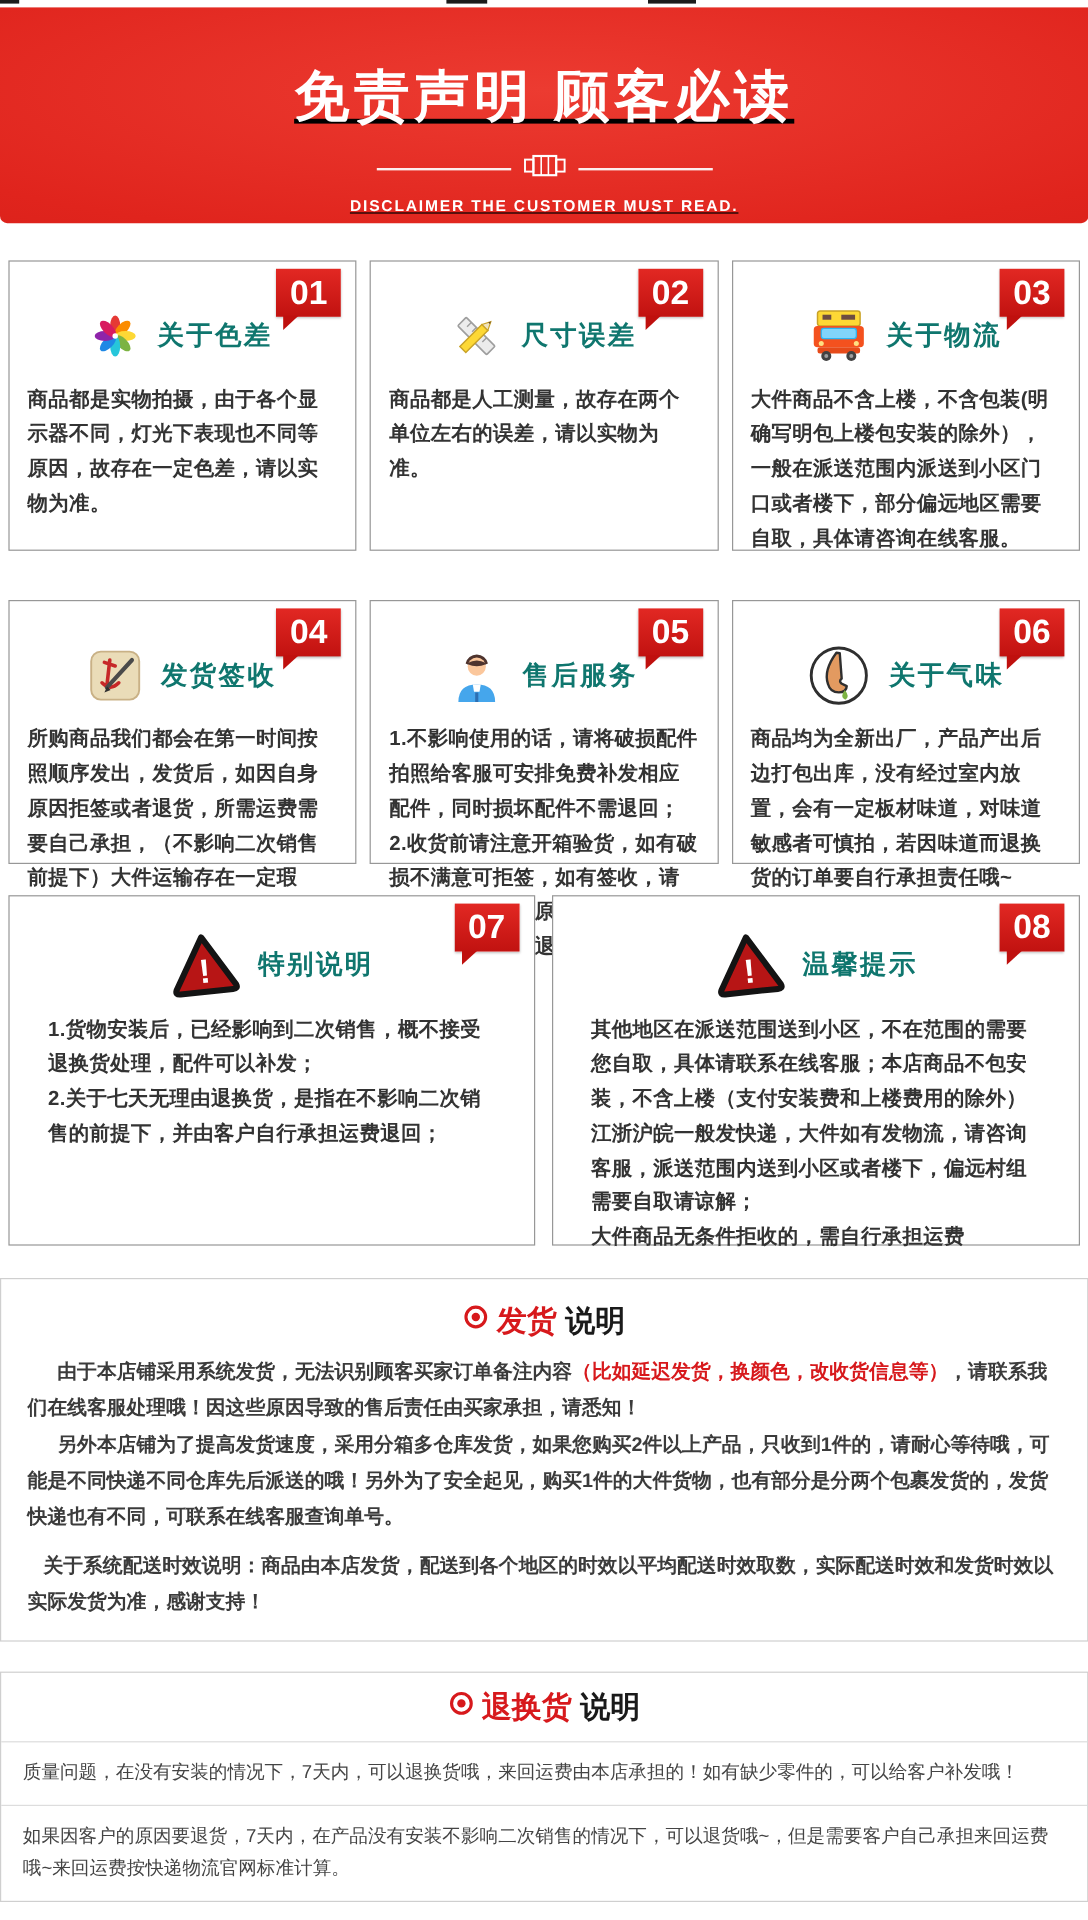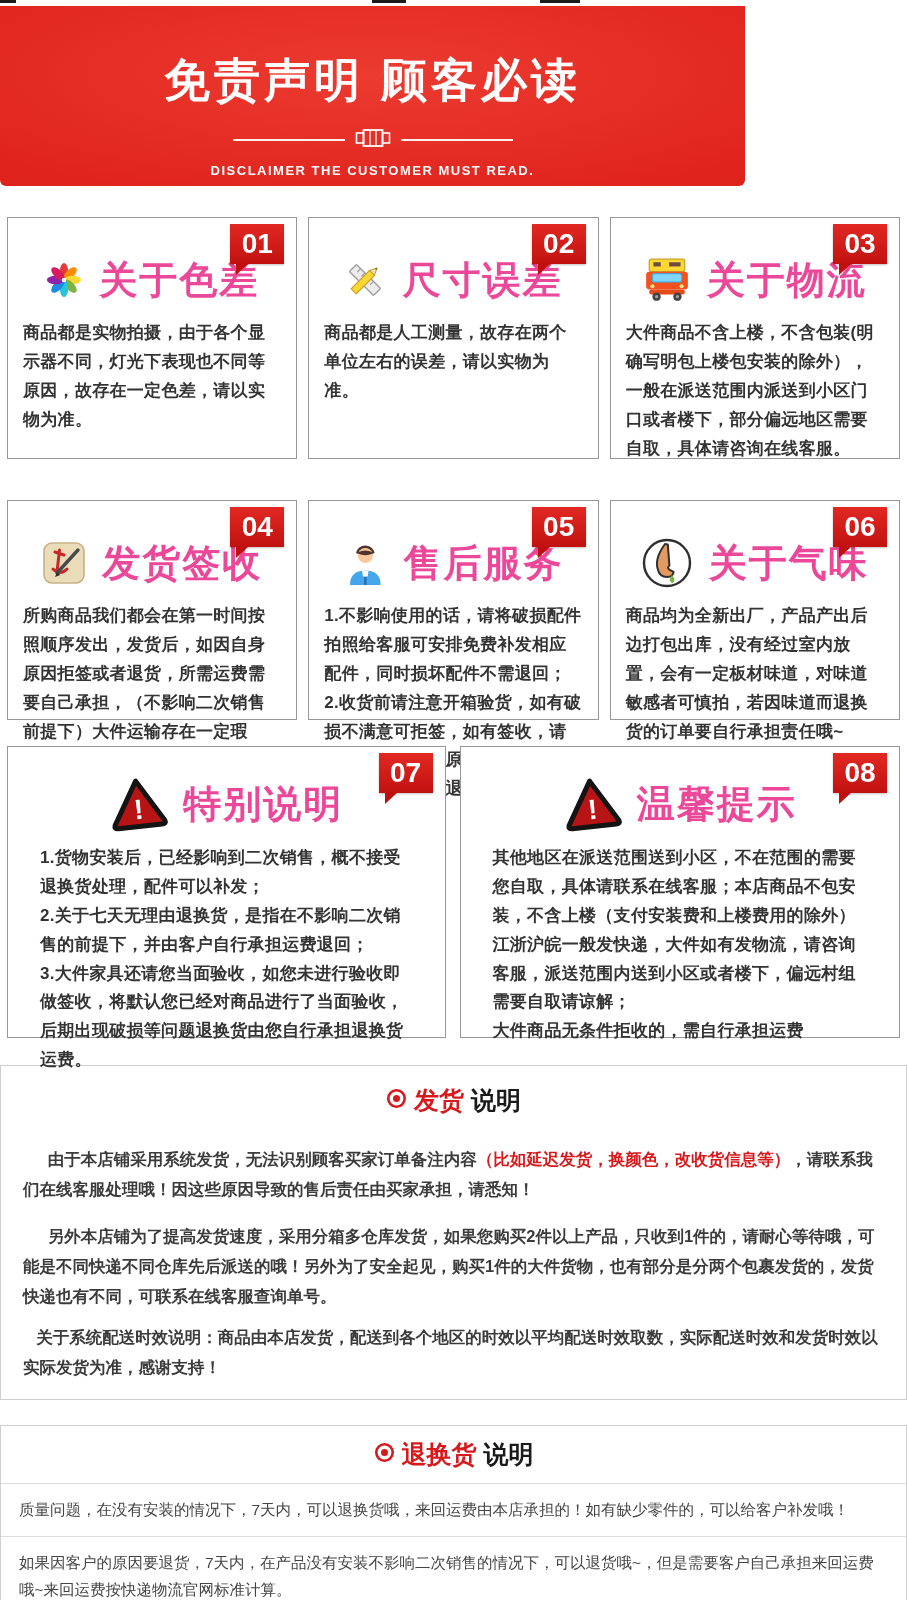--- a/index.html
+++ b/index.html
@@ -9,24 +9,24 @@
     font-family:"Liberation Sans","DejaVu Sans",sans-serif;
     overflow:hidden;
   }
   
   .top-strip { position:absolute; top:0; left:0; width:907px; height:6px; background:#fff; }
   .top-strip i { position:absolute; top:0; height:3px; background:#1c1c1c; display:block; }
   .dash-a{ left:0; width:16px; } .dash-b{ left:372px; width:34px; } .dash-c{ left:540px; width:40px; }
 
   
   .banner {
-    margin-top:6px; height:180px; width:745px;
+    margin-top:6px; height:180px; width:907px;
     background:radial-gradient(120% 130% at 50% 38%, #ec3b31 0%, #e0241d 55%, #cf1b16 100%);
     border-radius:0 0 6px 6px;
-    display:flex; flex-direction:column; align-items:center;
+    display:flex; flex-direction:column; align-items:center;text-decoration:underline;
   }
   .banner-title {
     margin-top:44px; color:#fff; font-size:46px; font-weight:800; letter-spacing:4px;
   }
   .banner-divider { margin-top:14px; display:flex; align-items:center; gap:10px; }
   .banner-divider .line { width:112px; height:2px; background:#fff; opacity:.92; }
   .banner-sub {
     margin-top:9px; color:#ffffff; font-size:13px; font-weight:700; letter-spacing:1.5px;
   }
 
@@ -53,42 +53,42 @@
     display:flex; align-items:center; justify-content:center;
     box-shadow:0 1px 2px rgba(0,0,0,.25);
   }
   .badge::after {
     content:''; position:absolute; left:6px; bottom:-11px; width:0; height:0;
     border-left:13px solid #bf100e; border-bottom:12px solid transparent;
   }
 
   .title-row { display:flex; align-items:center; justify-content:center; gap:16px; margin-top:36px; min-height:52px; }
   .card.wide .title-row { margin-top:30px; }
-  .card-title { font-size:38px; font-weight:800; color:#ec4899; letter-spacing:2px; }
+  .card-title { font-size:22px; font-weight:800; color:#0f766e; letter-spacing:2px; }
   .card-icon { flex:none; display:flex; align-items:center; }
 
   .card-body { margin-top:13px; }
   .card-body p {
     font-size:17px; line-height:1.7; color:#333; font-weight:700; letter-spacing:.3px;
     text-align:left;
   }
   .tilt { transform:rotate(-6deg); }
 
   
   .section-box {
     width:907px; margin:27px auto 0; border:1px solid #cfcfcf; background:#fff;
   }
   .ship-box { padding:12px 22px 16px; }
   .sec-header {
     display:flex; align-items:center; justify-content:center; gap:7px;
     font-size:25px; font-weight:800; padding:6px 0 10px;
   }
   .sec-red { color:#d7191c; } .sec-black { color:#1a1a1a; }
   .ship-box p {
-    font-size:16.5px; line-height:1.8; color:#3b3b3b; font-weight:700; margin-top:18px;
+    font-size:16.5px; line-height:1.8; color:#3b3b3b; font-weight:700; margin-top:2px;
   }
   .indent15 { text-indent:1.5em; }
   .indent08 { text-indent:.8em; margin-top:12px !important; }
   .red-inline { color:#d7191c; }
 
   .ret-box { margin-top:25px; }
   .ret-box .sec-header { border-bottom:1px solid #ddd; padding:12px 0; }
   .ret-row {
     padding:13px 18px; font-size:15.5px; line-height:1.7; color:#444; font-weight:500;
   }
@@ -269,21 +269,20 @@
         <svg width="58" height="54" viewBox="0 0 58 54">
           <path d="M29 4 L54 46 Q55.5 49.5 51 49.5 L7 49.5 Q2.5 49.5 4 46 Z" fill="#b71515" stroke="#141414" stroke-width="5" stroke-linejoin="round"></path>
           <text x="29" y="42" font-size="28" font-weight="bold" fill="#fff" text-anchor="middle">!</text>
         </svg>
       </span>
       <span class="card-title">特别说明</span>
     </div>
     <div class="card-body">
       <p>1.货物安装后，已经影响到二次销售，概不接受退换货处理，配件可以补发；</p>
       <p>2.关于七天无理由退换货，是指在不影响二次销售的前提下，并由客户自行承担运费退回；</p>
-      <p>3.大件家具还请您当面验收，如您未进行验收即做签收，将默认您已经对商品进行了当面验收，后期出现破损等问题退换货由您自行承担退换货运费。</p>
     </div>
   </div>
 
   <div class="card wide">
     <div class="badge">08</div>
     <div class="title-row">
       <span class="card-icon tilt">
         <svg width="58" height="54" viewBox="0 0 58 54">
           <path d="M29 4 L54 46 Q55.5 49.5 51 49.5 L7 49.5 Q2.5 49.5 4 46 Z" fill="#b71515" stroke="#141414" stroke-width="5" stroke-linejoin="round"></path>
           <text x="29" y="42" font-size="28" font-weight="bold" fill="#fff" text-anchor="middle">!</text>

